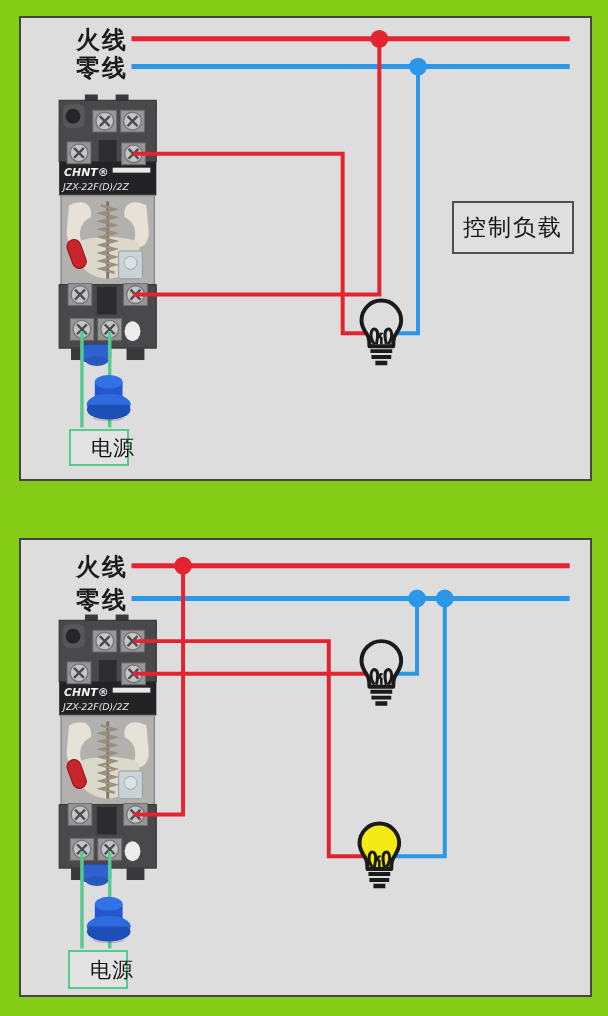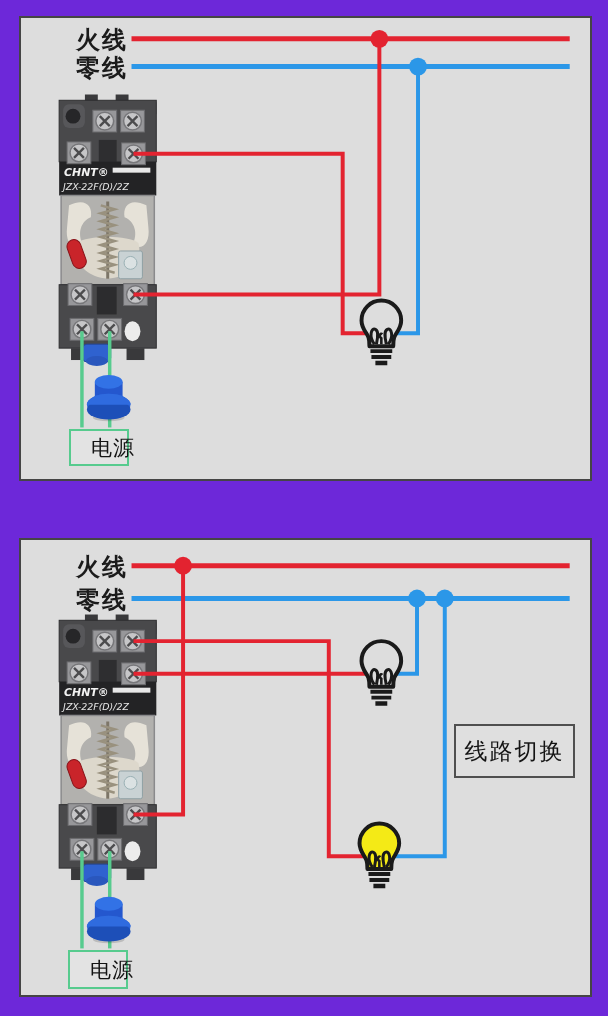--- a/index.html
+++ b/index.html
@@ -1,18 +1,18 @@
 <!DOCTYPE html>
 <html><head>
 <meta charset="utf-8">
 <style>
   * { margin:0; padding:0; box-sizing:border-box; }
   html,body { background:#ffffff; }
   body { font-family:"DejaVu Sans","Liberation Sans",sans-serif; }
-  .page { position:relative; width:608px; height:1016px; background:#6d28d9; overflow:hidden; }
+  .page { position:relative; width:608px; height:1016px; background:#84cc16; overflow:hidden; }
   .panel {
     position:absolute; left:19px; width:573px;
     background:#dddddd; border:2px solid #454545;
   }
   .panel-1 { top:16px;  height:465px; }
   .panel-2 { top:538px; height:459px; }
   .art { position:absolute; left:0; top:0; width:100%; height:100%; }
   .wire-label {
     position:absolute; font-size:24px; font-weight:600; color:#1b1b1b;
     letter-spacing:2px; line-height:26px; white-space:nowrap;
@@ -147,20 +147,21 @@
       <circle cx="400" cy="49" r="9" fill="#2b97e8"></circle>
 
       <line x1="61" y1="316" x2="61" y2="413" stroke="#57cb8e" stroke-width="3.5"></line>
       <line x1="89" y1="316" x2="89" y2="413" stroke="#57cb8e" stroke-width="3.5"></line>
 
       <use href="#bulb-off" x="335" y="281" width="56" height="72"></use>
       <use href="#push-btn" x="64" y="357" width="48" height="50"></use>
     </svg>
     <div class="wire-label" style="left:55px; top:9px">火线</div>
     <div class="wire-label" style="left:55px; top:37px">零线</div>
+    <div class="caption-box" style="left:431px; top:183px; width:122px; height:53px">控制负载</div>
     <div class="power-box" style="left:48px; top:411px; width:60px; height:37px">电源</div>
   </section>
 
   <section class="panel panel-2">
     <svg class="art" viewBox="0 0 573 459">
 
       <use href="#relay-sym" x="36" y="75" width="102" height="274"></use>
 
       <line x1="111" y1="26" x2="553" y2="26" stroke="#e32330" stroke-width="5"></line>
       <line x1="111" y1="59" x2="553" y2="59" stroke="#2b97e8" stroke-width="5"></line>
@@ -177,17 +178,16 @@
 
       <line x1="61" y1="314" x2="61" y2="412" stroke="#57cb8e" stroke-width="3.5"></line>
       <line x1="89" y1="314" x2="89" y2="412" stroke="#57cb8e" stroke-width="3.5"></line>
 
       <use href="#bulb-off" x="335" y="98" width="56" height="72"></use>
       <use href="#bulb-on" x="333" y="282" width="56" height="72"></use>
       <use href="#push-btn" x="64" y="357" width="48" height="50"></use>
     </svg>
     <div class="wire-label" style="left:55px; top:14px">火线</div>
     <div class="wire-label" style="left:55px; top:47px">零线</div>
-    <div class="caption-box" style="left:433px; top:184px; width:121px; height:54px">线路切换</div>
     <div class="power-box" style="left:47px; top:410px; width:60px; height:39px">电源</div>
   </section>
 
 </div>
 
 </body></html>

